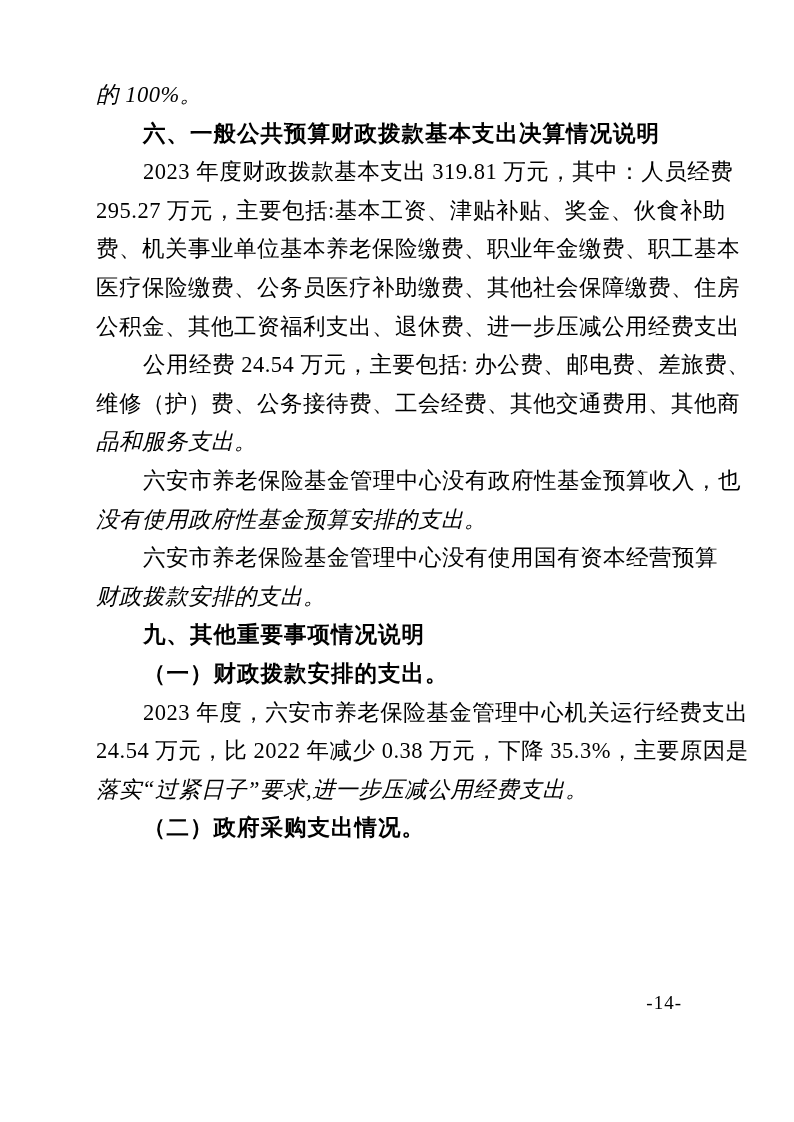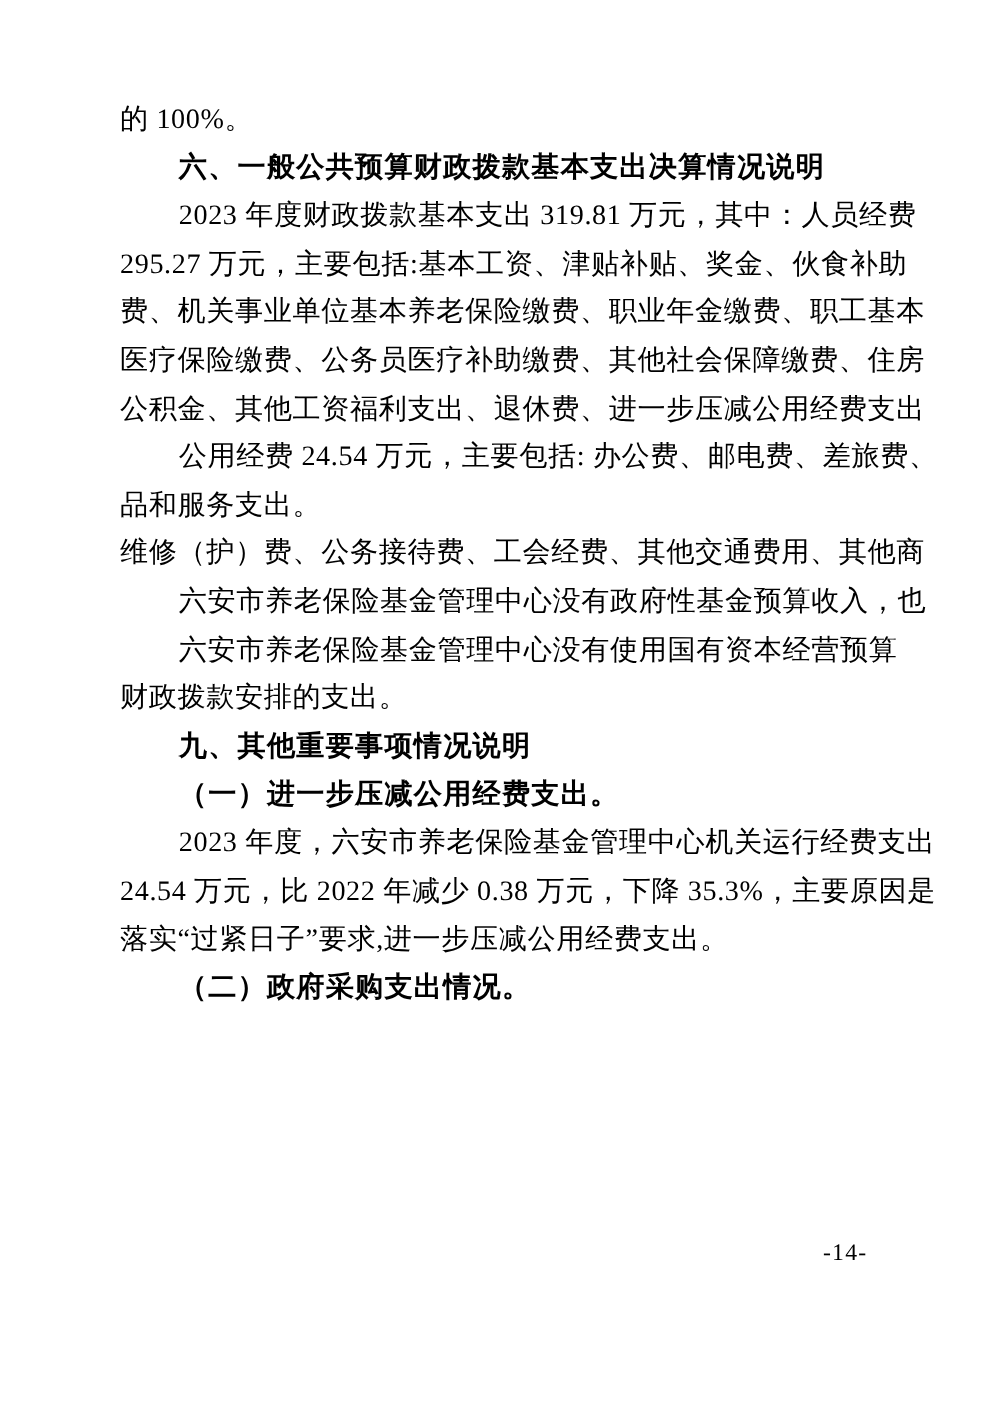--- a/index.html
+++ b/index.html
@@ -24,20 +24,21 @@
     height: 38.6px;
     white-space: nowrap;
     text-align: justify;
     text-align-last: justify;
     letter-spacing: 0.5px;
   }
   
   .line.noj {
     text-align: right;
     text-align-last: left;
+    font-style: italic;
   }
   
   .line.ind { padding-left: 47px; }
   
   .line.h1 {
     font-family: Liberation Serif, serif;
     font-weight: bold;
     text-align: left;
     text-align-last: left;
     letter-spacing: 1px;
@@ -45,45 +46,46 @@
   
   .line.h2 {
     font-weight: bold;
     text-align: left;
     text-align-last: left;
     letter-spacing: 1px;
   }
   .page-number {
     position: absolute;
     top: 992px;
-    right: 100px;
+    right: 112px;
     font-size: 19px;
     font-family: "Liberation Serif", "DejaVu Serif", serif;
     letter-spacing: 1px;
     margin-left: 44px;
   }
 </style>
 </head>
 <body>
 
 <div class="content">
   <div class="line noj">的 100%。</div>
   <div class="line h1 ind">六、一般公共预算财政拨款基本支出决算情况说明</div>
   <div class="line ind">2023 年度财政拨款基本支出 319.81 万元，其中：人员经费</div>
   <div class="line">295.27 万元，主要包括:基本工资、津贴补贴、奖金、伙食补助</div>
   <div class="line">费、机关事业单位基本养老保险缴费、职业年金缴费、职工基本</div>
   <div class="line">医疗保险缴费、公务员医疗补助缴费、其他社会保障缴费、住房</div>
   <div class="line">公积金、其他工资福利支出、退休费、进一步压减公用经费支出</div>
   <div class="line ind">公用经费 24.54 万元，主要包括: 办公费、邮电费、差旅费、</div>
+  <div class="line">维修（护）费、公务接待费、工会经费、其他交通费用、其他商</div>
   <div class="line noj">品和服务支出。</div>
-  <div class="line">维修（护）费、公务接待费、工会经费、其他交通费用、其他商</div>
   <div class="line ind">六安市养老保险基金管理中心没有政府性基金预算收入，也</div>
+  <div class="line noj">没有使用政府性基金预算安排的支出。</div>
   <div class="line ind">六安市养老保险基金管理中心没有使用国有资本经营预算</div>
   <div class="line noj">财政拨款安排的支出。</div>
   <div class="line h1 ind">九、其他重要事项情况说明</div>
-  <div class="line h2 ind">（一）进一步压减公用经费支出。</div>
+  <div class="line h2 ind">（一）财政拨款安排的支出。</div>
   <div class="line ind">2023 年度，六安市养老保险基金管理中心机关运行经费支出</div>
   <div class="line">24.54 万元，比 2022 年减少 0.38 万元，下降 35.3%，主要原因是</div>
   <div class="line noj">落实“过紧日子”要求,进一步压减公用经费支出。</div>
   <div class="line h2 ind">（二）政府采购支出情况。</div>
 </div>
 
 <div class="page-number">-14-</div>
 
 </body></html>

